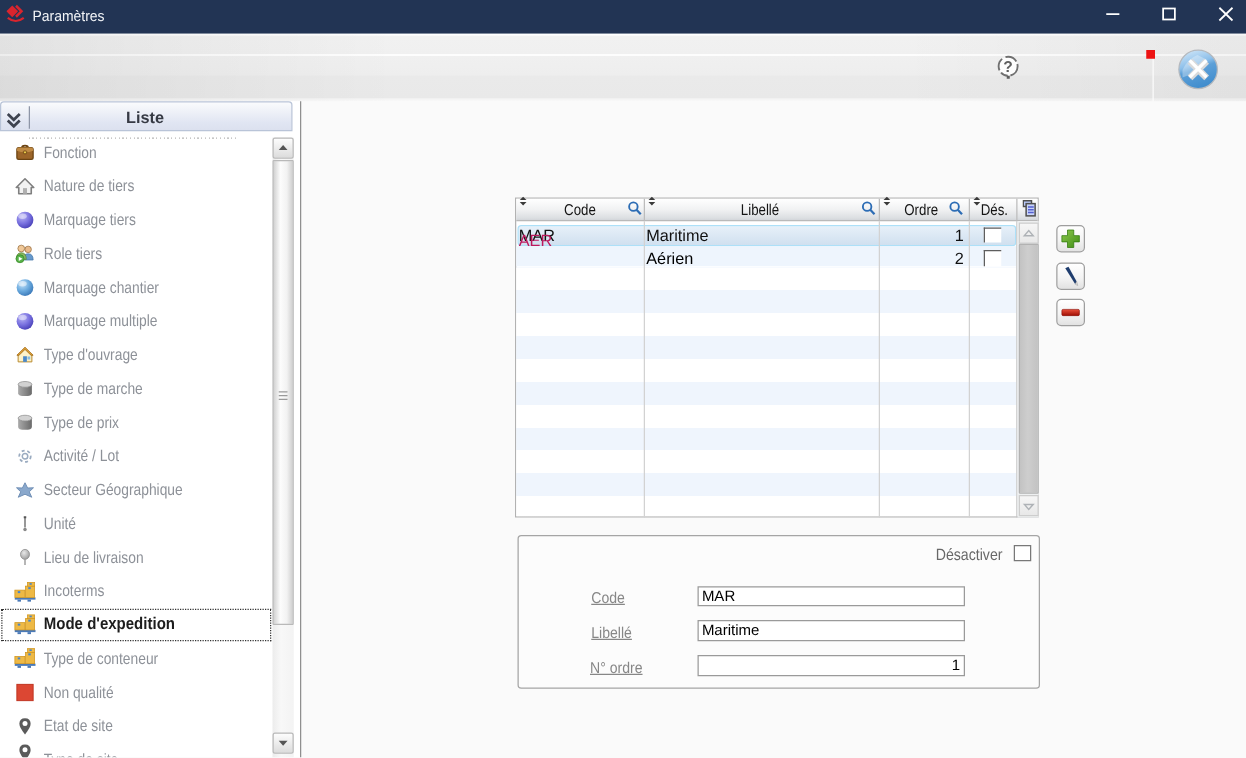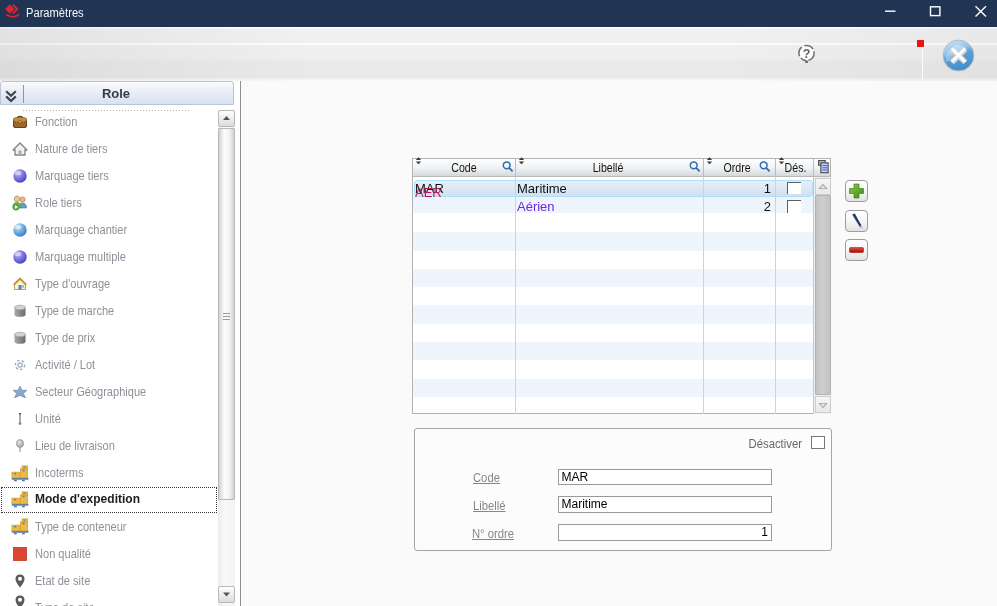--- a/index.html
+++ b/index.html
@@ -54,21 +54,21 @@
 
 <div class="abs" style="left:0;top:81px;width:240px;height:525px;background:#ffffff"></div>
 <div class="abs" style="left:240px;top:81px;width:1px;height:525px;background:#8f8f8f"></div>
 
 <div class="abs" style="left:0;top:81px;width:234px;height:24px;border:1px solid #b9c4d8;border-radius:3px 3px 0 0;background:linear-gradient(180deg,#fafbfd 0,#eceff7 40%,#e0e5f2 75%,#dce1ef 100%)">
   <svg class="abs" style="left:4px;top:7.5px" width="12" height="13" viewBox="0 0 12 13">
     <path d="M1.2 1.2 L6 5.8 L10.8 1.2" fill="none" stroke="#3f4450" stroke-width="2.2"></path>
     <path d="M1.2 6.4 L6 11 L10.8 6.4" fill="none" stroke="#3f4450" stroke-width="2.2"></path>
   </svg>
   <div class="abs" style="left:22px;top:3px;width:1px;height:18px;background:#8e96a8"></div>
-  <div class="abs" style="left:0;top:-0.5px;width:230px;text-align:center;line-height:23px;font-weight:bold;font-size:13px;color:#363a44">Role</div>
+  <div class="abs" style="left:0;top:-0.5px;width:230px;text-align:center;line-height:23px;font-weight:bold;font-size:13px;color:#363a44">Liste</div>
 </div>
 <div class="abs" style="left:23px;top:110px;width:166px;height:1px;background-image:repeating-linear-gradient(90deg,#b5b5b5 0 1px,transparent 1px 3px)"></div>
 
 <div id="items" style="position:absolute;left:0;top:0;width:217px;height:606px;overflow:hidden">
 
 <svg class="abs" style="left:12px;top:113.5px" width="16" height="16" viewBox="0 0 16 16">
   <path d="M5.5 4.5 Q5.5 2.5 8 2.5 Q10.5 2.5 10.5 4.5" fill="none" stroke="#6b4312" stroke-width="1.5"></path>
   <rect x="1.5" y="4" width="13" height="9.5" rx="1.5" fill="#9c6529" stroke="#6b4312" stroke-width="1"></rect>
   <path d="M1.5 6.5 Q8 9 14.5 6.5 L14.5 5.5 Q14.5 4 13 4 L3 4 Q1.5 4 1.5 5.5 Z" fill="#c08b45"></path>
   <rect x="6.7" y="6.8" width="2.6" height="2.2" rx="0.5" fill="#e8c84a" stroke="#6b4312" stroke-width="0.7"></rect>
@@ -321,21 +321,21 @@
 <div class="abs" style="left:514.5px;top:177px;width:1px;height:237px;background:#d2d2d2"></div>
 <div class="abs" style="left:703px;top:177px;width:1px;height:237px;background:#d2d2d2"></div>
 <div class="abs" style="left:775px;top:177px;width:1px;height:237px;background:#d2d2d2"></div>
 <div class="abs" style="left:813px;top:177px;width:1px;height:237px;background:#c6c6c6"></div>
 
 <div class="abs" style="left:415px;top:180px;width:96px;height:17px;line-height:17px;font-size:13px;color:#101010">MAR</div>
 <div class="abs" style="left:517px;top:180px;width:180px;height:17px;line-height:17px;font-size:13px;color:#101010">Maritime</div>
 <div class="abs" style="left:700px;top:180px;width:71px;height:17px;line-height:17px;font-size:13px;color:#101010;text-align:right">1</div>
 <div class="abs" style="left:787px;top:181.5px;width:13.5px;height:12.5px;background:#fff;border-top:1.5px solid #5e5e5e;border-left:1.5px solid #5e5e5e"></div>
 <div class="abs" style="left:415px;top:184px;width:96px;height:17px;line-height:17px;font-size:13px;color:#be185d">AER</div>
-<div class="abs" style="left:517px;top:197.5px;width:180px;height:17px;line-height:17px;font-size:13px;color:#6d28d9">Aérien</div>
+<div class="abs" style="left:517px;top:197.5px;width:180px;height:17px;line-height:17px;font-size:13px;color:#000000">Aérien</div>
 <div class="abs" style="left:700px;top:197.5px;width:71px;height:17px;line-height:17px;font-size:13px;color:#101010;text-align:right">2</div>
 <div class="abs" style="left:787px;top:200px;width:13.5px;height:12.5px;background:#fff;border-top:1.5px solid #5e5e5e;border-left:1.5px solid #5e5e5e"></div>
 
 <div class="abs" style="left:814px;top:177px;width:17px;height:237px;background:#eef0f1"></div>
 <div class="abs" style="left:814.5px;top:178px;width:16px;height:17px;background:linear-gradient(180deg,#f6f6f6,#e8e8e8);border:1px solid #cdcdcd"></div>
 <svg class="abs" style="left:814.5px;top:180px" width="16" height="13" viewBox="0 0 16 13">
     <path d="M4.5 8.5 L8 4.5 L11.5 8.5 Z" fill="none" stroke="#aeb2b6" stroke-width="1.2"></path>
   </svg>
 <div class="abs" style="left:814.5px;top:195px;width:16px;height:200px;background:linear-gradient(90deg,#c3c3c3,#cecece 45%,#c3c3c3);border:1px solid #b2b2b2;border-radius:1px"></div>
 <div class="abs" style="left:814.5px;top:396px;width:16px;height:17px;background:linear-gradient(180deg,#f6f6f6,#e8e8e8);border:1px solid #cdcdcd"></div>

